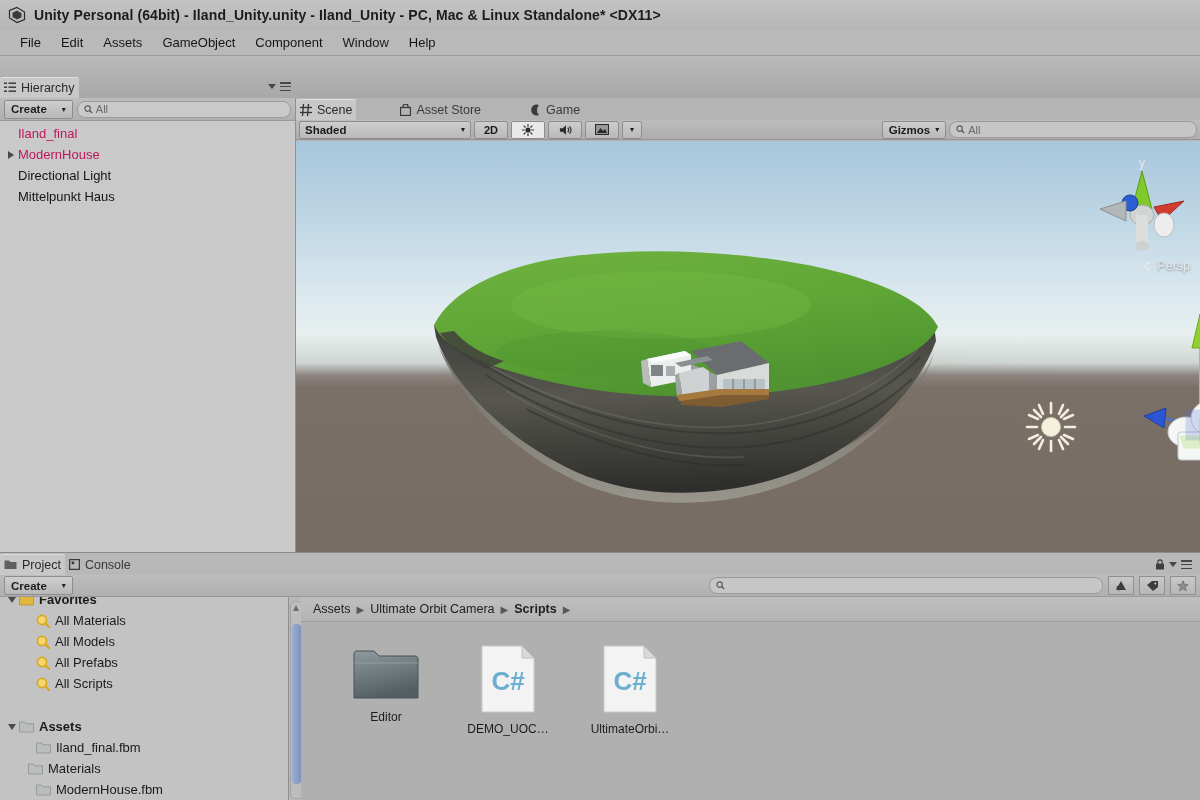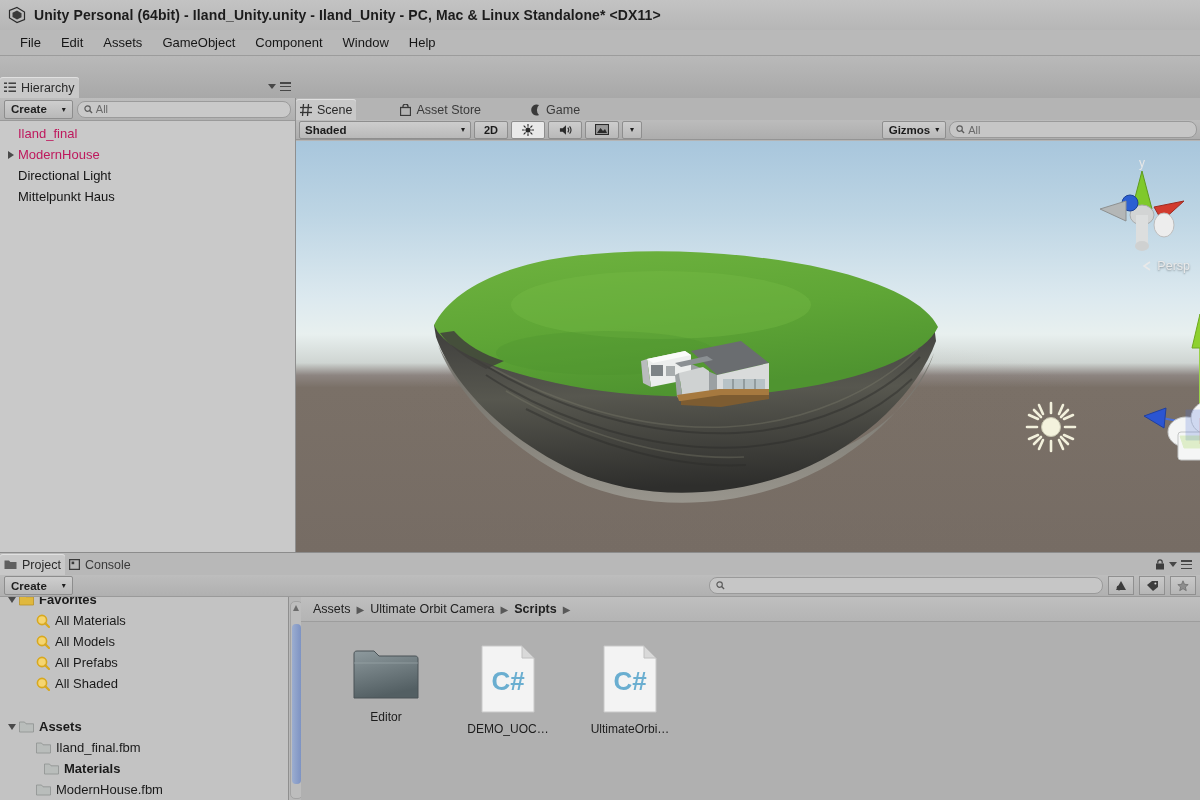--- a/index.html
+++ b/index.html
@@ -723,37 +723,37 @@
           <circle cx="6" cy="6" r="4.6" fill="#f5d570" stroke="#d8a81e" stroke-width="1.6"></circle>
           <line x1="9.4" y1="9.4" x2="13" y2="13" stroke="#d8a81e" stroke-width="2.2" stroke-linecap="round"></line>
         </svg>
         <span>All Prefabs</span>
       </div>
       <div class="tree-row" style="padding-left:36px;">
         <svg width="14" height="14" viewBox="0 0 14 14" style="margin-right:5px;">
           <circle cx="6" cy="6" r="4.6" fill="#f5d570" stroke="#d8a81e" stroke-width="1.6"></circle>
           <line x1="9.4" y1="9.4" x2="13" y2="13" stroke="#d8a81e" stroke-width="2.2" stroke-linecap="round"></line>
         </svg>
-        <span>All Shaded</span>
+        <span>All Scripts</span>
       </div>
       <div style="height:22px;"></div>
       <div class="tree-row bold" style="padding-left:8px;">
         <span class="tri"></span>
         <svg width="15" height="12" viewBox="0 0 15 12" style="margin-right:5px;">
           <path d="M0.5 11 V1 H5.5 L7 2.8 H14.5 V11 Z" fill="#b9bdbb" stroke="#8e9290" stroke-width="0.8"></path>
         </svg>
         <span>Assets</span>
       </div>
       <div class="tree-row" style="padding-left:36px;">
         <svg width="15" height="12" viewBox="0 0 15 12" style="margin-right:5px;">
           <path d="M0.5 11 V1 H5.5 L7 2.8 H14.5 V11 Z" fill="#b9bdbb" stroke="#8e9290" stroke-width="0.8"></path>
         </svg>
         <span>Iland_final.fbm</span>
       </div>
-      <div class="tree-row" style="padding-left:44px;font-weight:bold;">
+      <div class="tree-row" style="padding-left:28px;">
         <svg width="15" height="12" viewBox="0 0 15 12" style="margin-right:5px;">
           <path d="M0.5 11 V1 H5.5 L7 2.8 H14.5 V11 Z" fill="#b9bdbb" stroke="#8e9290" stroke-width="0.8"></path>
         </svg>
         <span>Materials</span>
       </div>
       <div class="tree-row" style="padding-left:36px;">
         <svg width="15" height="12" viewBox="0 0 15 12" style="margin-right:5px;">
           <path d="M0.5 11 V1 H5.5 L7 2.8 H14.5 V11 Z" fill="#b9bdbb" stroke="#8e9290" stroke-width="0.8"></path>
         </svg>
         <span>ModernHouse.fbm</span>

